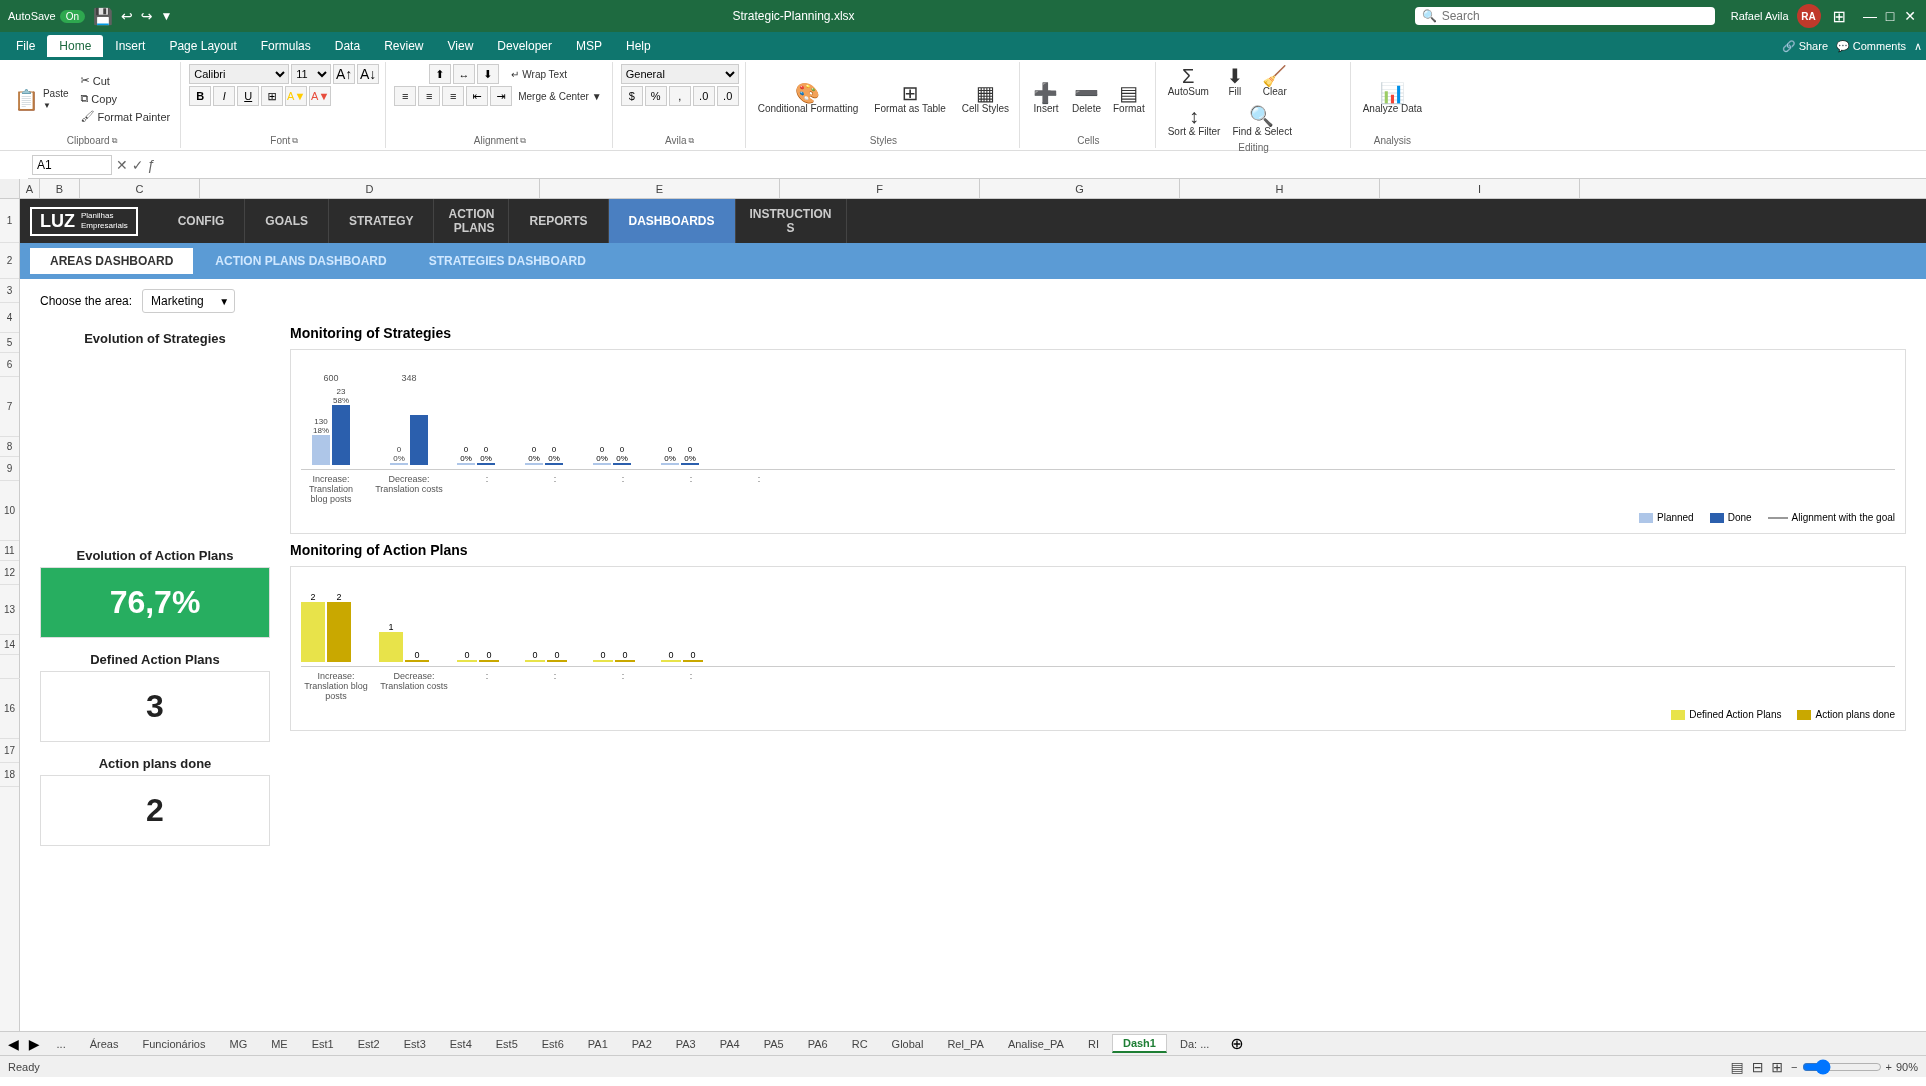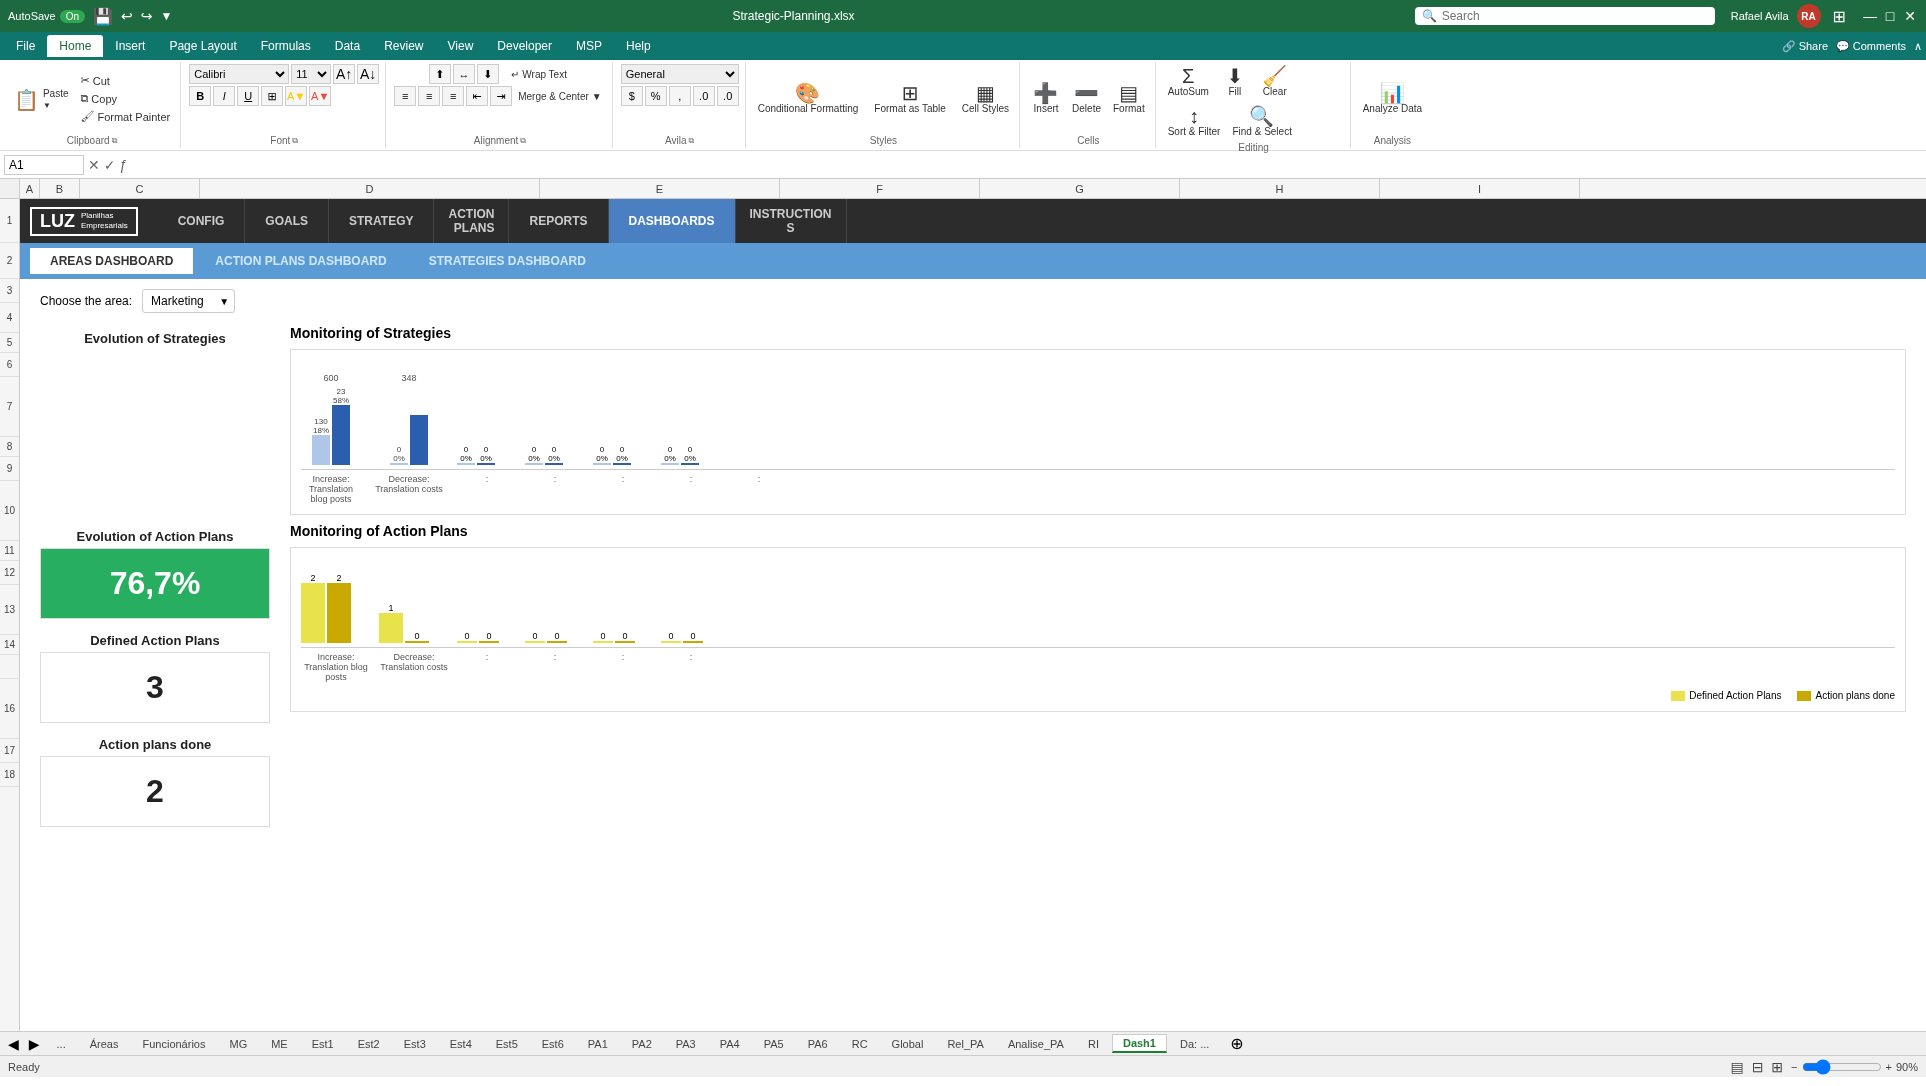--- a/index.html
+++ b/index.html
@@ -104,20 +104,21 @@
 
     
     #formula-bar {
       display: flex;
       align-items: center;
       height: 28px;
       border-bottom: 1px solid #ccc;
       padding: 0 4px;
       gap: 4px;
       background: #fff;
+      margin-left: 28px;
     }
     #formula-bar .cell-ref {
       width: 80px;
       border: 1px solid #ccc;
       padding: 2px 4px;
       font-size: 12px;
     }
     #formula-bar .formula-controls { display: flex; gap: 4px; color: #666; font-size: 14px; }
     #formula-bar .formula-input { flex: 1; border: none; outline: none; font-size: 12px; padding: 2px 4px; }
 
@@ -817,20 +818,34 @@
                   <div style="display:flex; gap:8px; margin-top:4px; font-size:9px; color:#555;">
                     <div style="width:60px; text-align:center;">Increase: Translation blog posts</div>
                     <div style="width:80px; text-align:center;">Decrease: Translation costs</div>
                     <div style="width:60px; text-align:center;">:</div>
                     <div style="width:60px; text-align:center;">:</div>
                     <div style="width:60px; text-align:center;">:</div>
                     <div style="width:60px; text-align:center;">:</div>
                     <div style="width:60px; text-align:center;">:</div>
                   </div>
 
+                  <div class="chart-legend">
+                    <div class="legend-item">
+                      <div class="legend-color" style="background:#aec6e8;"></div>
+                      <span>Planned</span>
+                    </div>
+                    <div class="legend-item">
+                      <div class="legend-color" style="background:#2b5fad;"></div>
+                      <span>Done</span>
+                    </div>
+                    <div class="legend-item">
+                      <div class="legend-line"></div>
+                      <span>Alignment with the goal</span>
+                    </div>
+                  </div>
                 </div>
               </div>
             </div>
           </div>
 
           <div style="display:flex; gap:20px;">
 
             <div style="width:230px; min-width:230px;">
               <div class="card-title">Evolution of Action Plans</div>
               <div class="card-value green-bg">76,7%</div>

